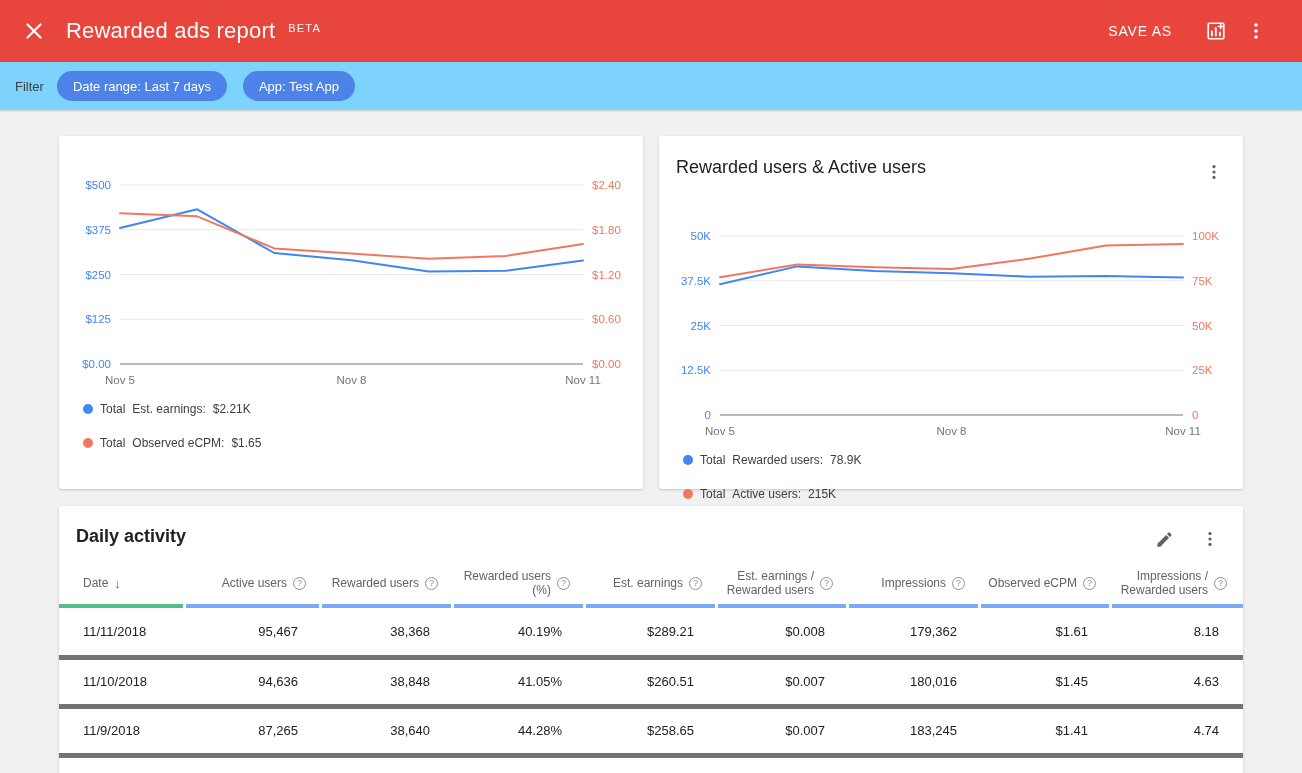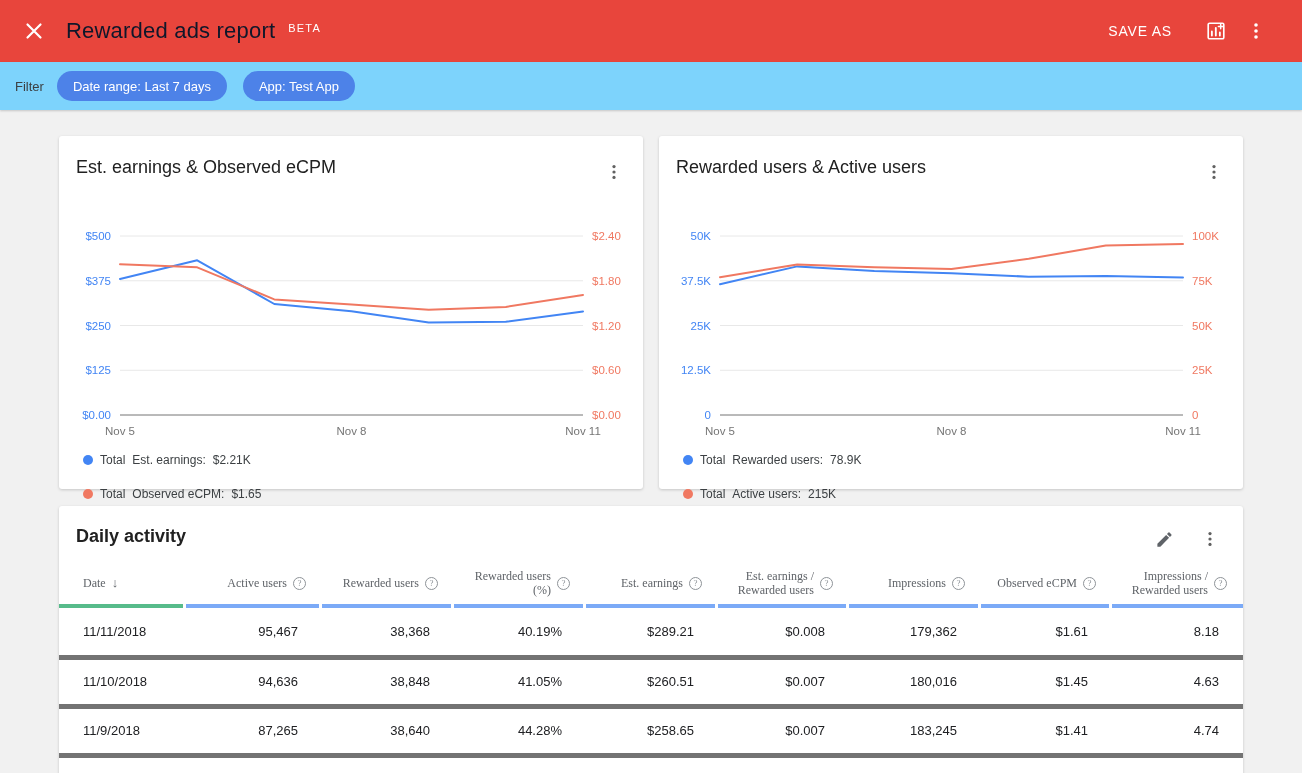--- a/index.html
+++ b/index.html
@@ -16,21 +16,21 @@
   .topbar {
     height:62px; background:#E8453C; color:#fff;
     display:flex; align-items:center; justify-content:space-between;
     padding:0 26px 0 14px;
   }
   .topbar-left { display:flex; align-items:center; }
   .icon-btn {
     width:40px; height:40px; display:flex; align-items:center; justify-content:center;
     color:#fff; border-radius:50%;
   }
-  .page-title { font-size:22px; font-weight:500; color:#0f172a; margin-left:12px; letter-spacing:.2px; }
+  .page-title { font-size:22px; font-weight:500; color:#ffffff; margin-left:12px; letter-spacing:.2px; }
   .beta { font-size:11px; letter-spacing:1.2px; margin-left:13px; transform:translateY(-3px); }
   .topbar-right { display:flex; align-items:center; }
   .saveas { color:#fff; font-size:14px; font-weight:500; letter-spacing:.8px; padding:8px 10px; margin-right:14px; }
 
   
   .filterbar {
     height:48px; background:#7dd3fc; display:flex; align-items:center;
     padding:0 15px; box-shadow:0 1px 2px rgba(0,0,0,.18); position:relative; z-index:2;
   }
   .filter-label { font-size:13px; color:#3C4043; margin-right:13px; }
@@ -61,21 +61,21 @@
   .table-head h2 { font-weight:700; }
   .table-actions { display:flex; gap:12px; margin-top:-2px; }
 
   table { border-collapse:collapse; table-layout:fixed; width:1184px; margin-top:4px; }
   th {
     position:relative; height:50px; vertical-align:middle;
     font-size:12px; font-weight:400; color:#5F6368;
   }
   th::after { content:''; position:absolute; left:0; right:3px; bottom:0; height:4px; background:var(--u); }
   th:last-child::after { right:0; }
-  .th-inner { display:flex; align-items:center; gap:6px; justify-content:flex-end; padding-right:16px;font-family:Liberation Serif, serif; }
+  .th-inner { display:flex; align-items:center; gap:6px; justify-content:flex-end; padding-right:16px; }
   th.left .th-inner { justify-content:flex-start; padding:0 0 0 24px; }
   .th-label { text-align:right; line-height:14px; }
   th.left .th-label { text-align:left; }
   .th-line { display:block; }
   .help {
     width:13px; height:13px; border:1px solid #8E9398; border-radius:50%;
     font-size:9px; color:#8E9398; display:flex; align-items:center; justify-content:center; flex:none;
   }
   .sort-ic { font-size:13px; color:#5F6368; }
   td {
@@ -124,30 +124,20 @@
         <button class="chip">Date range: Last 7 days</button>
         <button class="chip">App: Test App</button>
       </div>
   </div>
 
   <main class="content">
 
     <div class="charts-row">
 
       <section class="card chart-card">
-        <div class="card-head">
-          <h2>Est. earnings &amp; Observed eCPM</h2>
-          <button class="gray-btn">
-            <svg width="18" height="18" viewBox="0 0 20 20" fill="#616161">
-              <circle cx="10" cy="4" r="1.8"></circle>
-                <circle cx="10" cy="10" r="1.8"></circle>
-                <circle cx="10" cy="16" r="1.8"></circle>
-            </svg>
-          </button>
-        </div>
         <svg class="chart-svg" viewBox="0 0 584 236">
             <line x1="61" y1="31" x2="524" y2="31" stroke="#E8E8E8" stroke-width="1"></line>
             <text x="52" y="35" text-anchor="end" class="tick" fill="#4285F4">$500</text>
             <text x="533" y="35" text-anchor="start" class="tick" fill="#F07861">$2.40</text>
             <line x1="61" y1="75.75" x2="524" y2="75.75" stroke="#E8E8E8" stroke-width="1"></line>
             <text x="52" y="79.75" text-anchor="end" class="tick" fill="#4285F4">$375</text>
             <text x="533" y="79.75" text-anchor="start" class="tick" fill="#F07861">$1.80</text>
             <line x1="61" y1="120.5" x2="524" y2="120.5" stroke="#E8E8E8" stroke-width="1"></line>
             <text x="52" y="124.5" text-anchor="end" class="tick" fill="#4285F4">$250</text>
             <text x="533" y="124.5" text-anchor="start" class="tick" fill="#F07861">$1.20</text>

